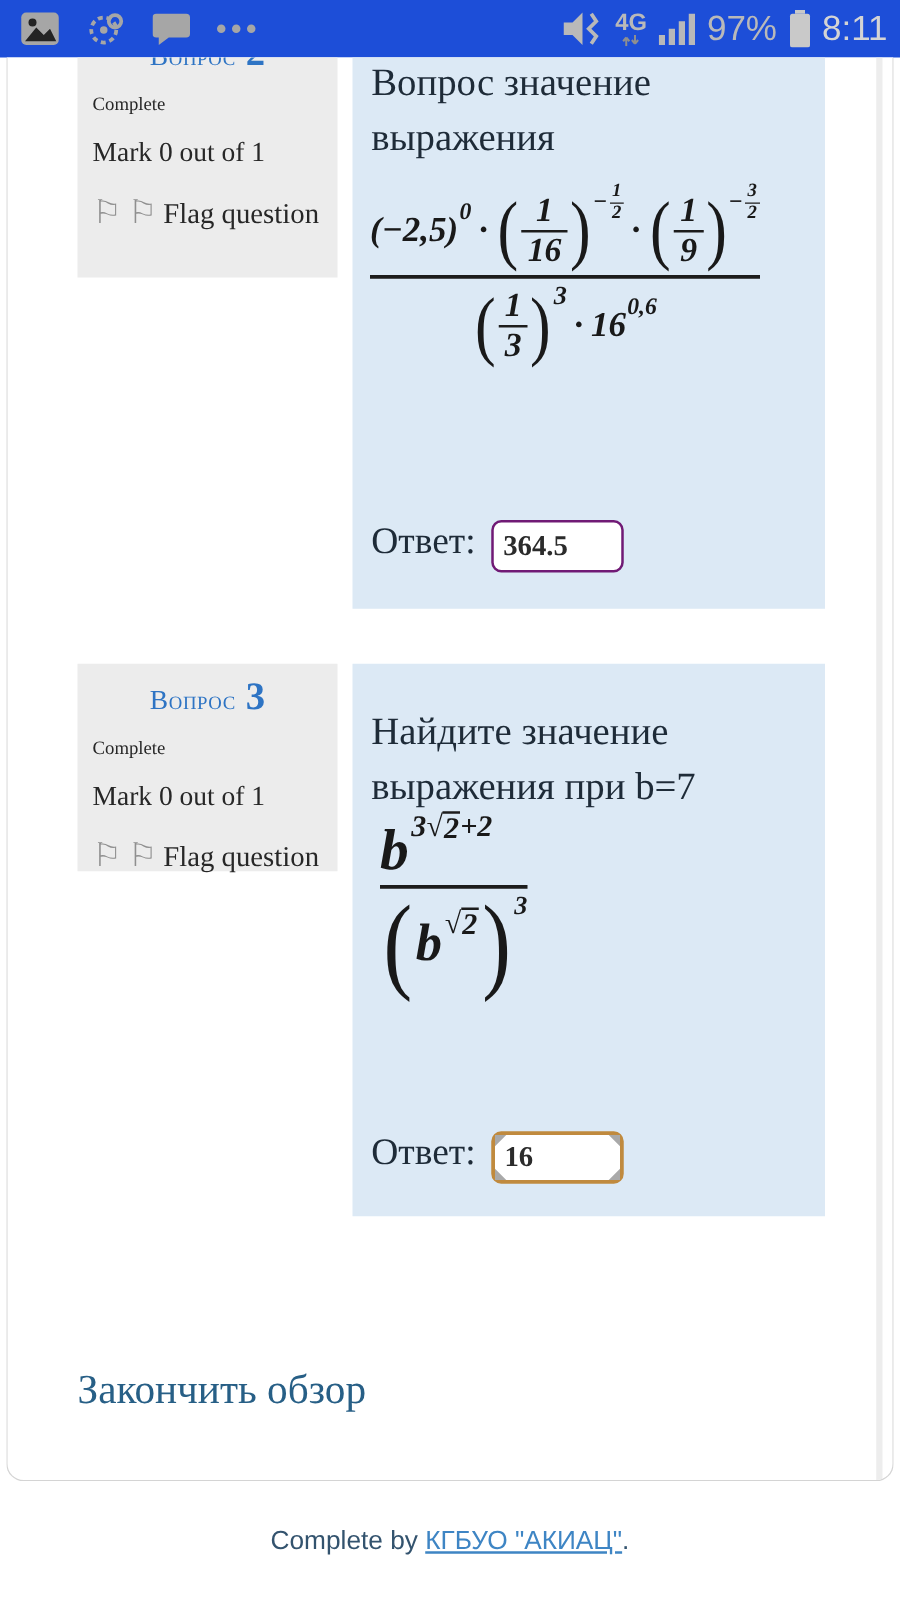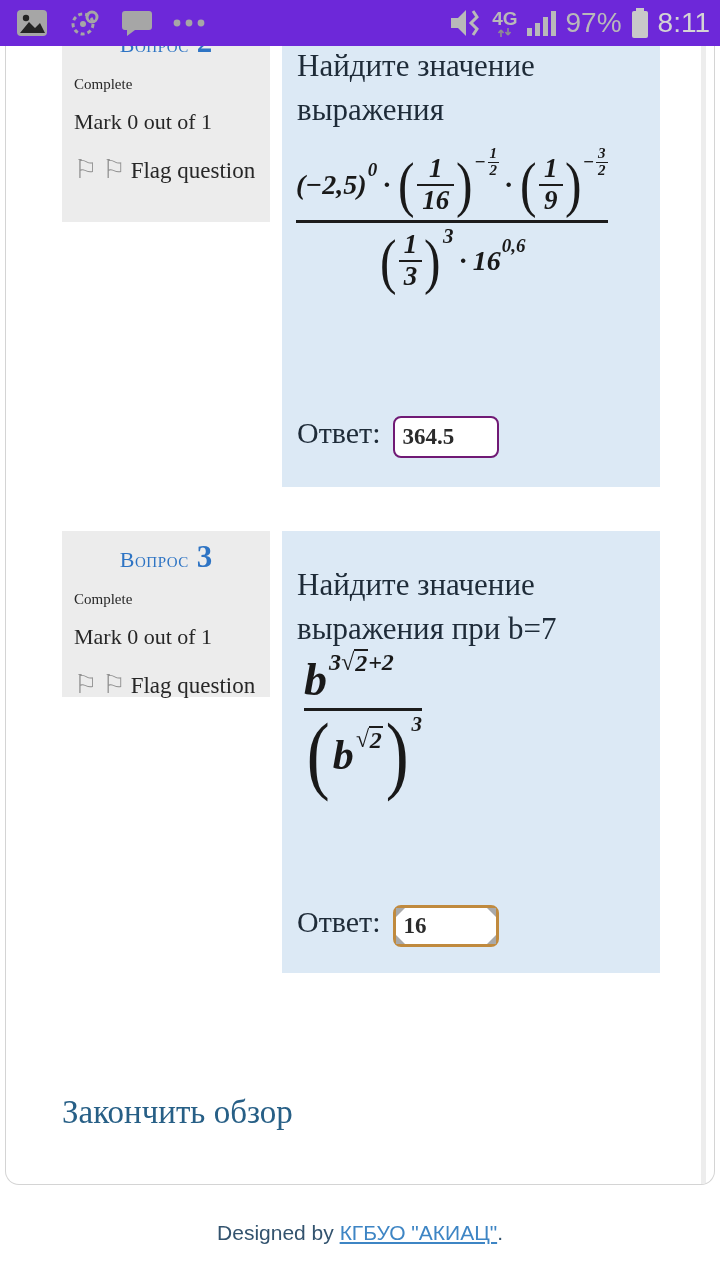--- a/index.html
+++ b/index.html
@@ -2,21 +2,21 @@
 <html><head>
 <meta charset="utf-8">
 <style>
   * { margin:0; padding:0; box-sizing:border-box; }
   html,body { width:720px; height:1280px; background:#ffffff; overflow:hidden;
               font-family:"Liberation Serif","DejaVu Serif",serif; }
   .stage { position:relative; width:720px; height:1280px; background:#fff; }
 
   
   .statusbar { position:absolute; top:0; left:0; width:720px; height:46px;
-    background:#6d28d9; display:flex; align-items:center; padding:12px 10px;
+    background:#1d4ed8; display:flex; align-items:center; padding:12px 10px;
     font-family:"Liberation Sans","DejaVu Sans",sans-serif; }
   .sb-left { display:flex; align-items:center; gap:20px; padding-left:6px; }
   .sb-spacer { flex:1; }
   .sb-right { display:flex; align-items:center; gap:9px; color:#d4d4d4; font-size:28px; }
   .sb-right .dim { color:#b9b9b9; }
   .net4g { display:flex; flex-direction:column; align-items:center; line-height:1; }
   .net4g .nglabel { font-size:19px; font-weight:bold; color:#b9b9b9; }
 
   
   .page-card { position:absolute; left:5px; top:46px; width:710px; height:1139px;
@@ -169,21 +169,21 @@
         <span class="qnum">2</span>
       </div>
       <p class="qstate">Complete</p>
       <p class="qmark">Mark 0 out of 1</p>
       <p class="qflag">
         <span class="flagicon">⚐</span><span class="flagicon">⚐</span><span>Flag question</span>
       </p>
     </section>
 
     <section class="qcontent qcontent-2">
-      <div class="qtitle qtitle-2">Найдите значение выражения</div>
+      <div class="qtitle qtitle-2">Вопрос значение выражения</div>
 
       <div class="formula formula-1">
         <div class="bigfrac">
           <div class="bf-num">
             <span class="fx">(−2,5)</span>
               <span class="fx-sup">0</span>
             <span class="fx-dot">·</span>
             <span class="pgroup">
               <span class="paren">(</span>
               <span class="frac">
@@ -297,16 +297,16 @@
         </span>
       </div>
     </section>
 
     <a class="finish-link" href="#">Закончить обзор</a>
 
     <div class="scroll-track"></div>
   </div>
 
   <div class="footer">
-    <span>Designed by </span>&nbsp;<a href="#">КГБУО "АКИАЦ"</a><span>.</span>
+    <span>Complete by </span>&nbsp;<a href="#">КГБУО "АКИАЦ"</a><span>.</span>
   </div>
 
 </div>
 
 </body></html>

